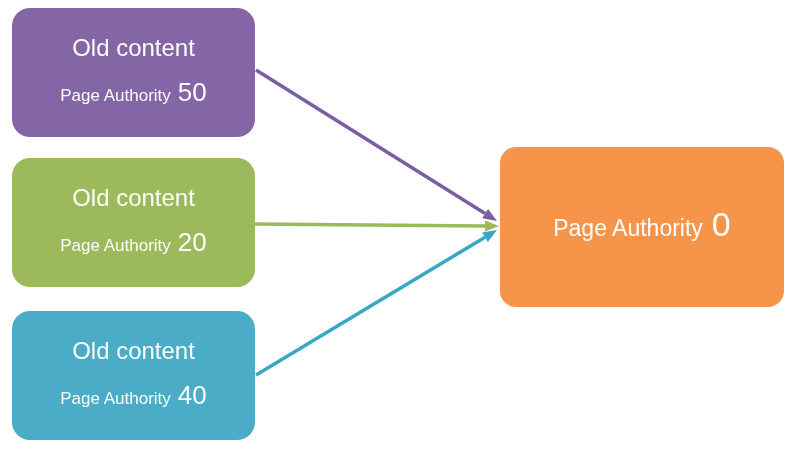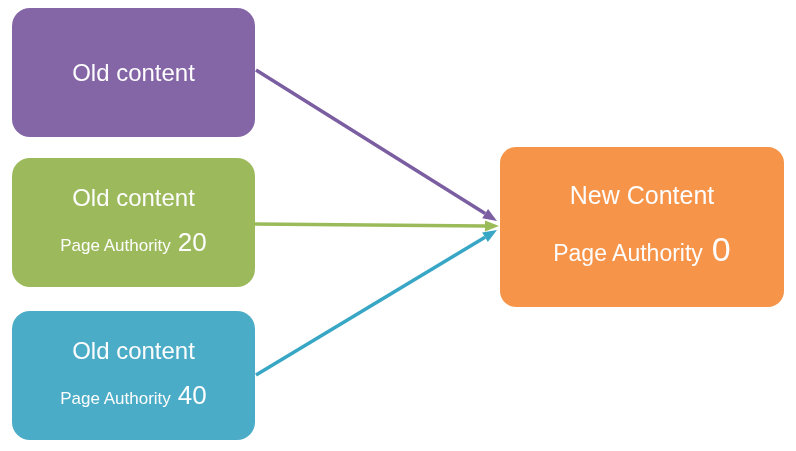--- a/index.html
+++ b/index.html
@@ -83,38 +83,40 @@
     pointer-events: none;
   }
 </style>
 </head>
 <body>
 
 <div id="canvas">
 
   <div class="box src-box" id="src-box-0" style="background: rgb(132, 101, 166);">
     <div class="box-title">Old content</div>
+    <div class="box-metric">
+      <span class="metric-label">Page Authority</span><span class="metric-value">50</span>
+    </div>
   </div>
 
   <div class="box src-box" id="src-box-1" style="background: rgb(156, 186, 92);">
     <div class="box-title">Old content</div>
     <div class="box-metric">
       <span class="metric-label">Page Authority</span><span class="metric-value">20</span>
     </div>
   </div>
 
   <div class="box src-box" id="src-box-2" style="background: rgb(74, 172, 198);">
     <div class="box-title">Old content</div>
     <div class="box-metric">
       <span class="metric-label">Page Authority</span><span class="metric-value">40</span>
     </div>
   </div>
 
   <div class="box tgt-box" style="background: rgb(246, 149, 74);">
-    <div class="box-title">New Content</div>
     <div class="box-metric">
       <span class="metric-label">Page Authority</span><span class="metric-value">0</span>
     </div>
   </div>
 
   <svg id="arrow-layer" viewBox="0 0 796 451" xmlns="http://www.w3.org/2000/svg">
       <line x1="256" y1="70" x2="485.1363278265024" y2="213.56674482075462" stroke="#7B5EA1" stroke-width="3.5"></line>
       <polygon points="497,221 482.216120434656,218.22747317462867 488.0565352183488,208.90601646688057" fill="#7B5EA1"></polygon>
       <line x1="253" y1="224" x2="485.0004626646178" y2="225.88618262328959" stroke="#9BBA59" stroke-width="3.5"></line>
       <polygon points="499,226 484.9557486951959,231.38600086218972 485.04517663403976,220.38636438438945" fill="#9BBA59"></polygon>

